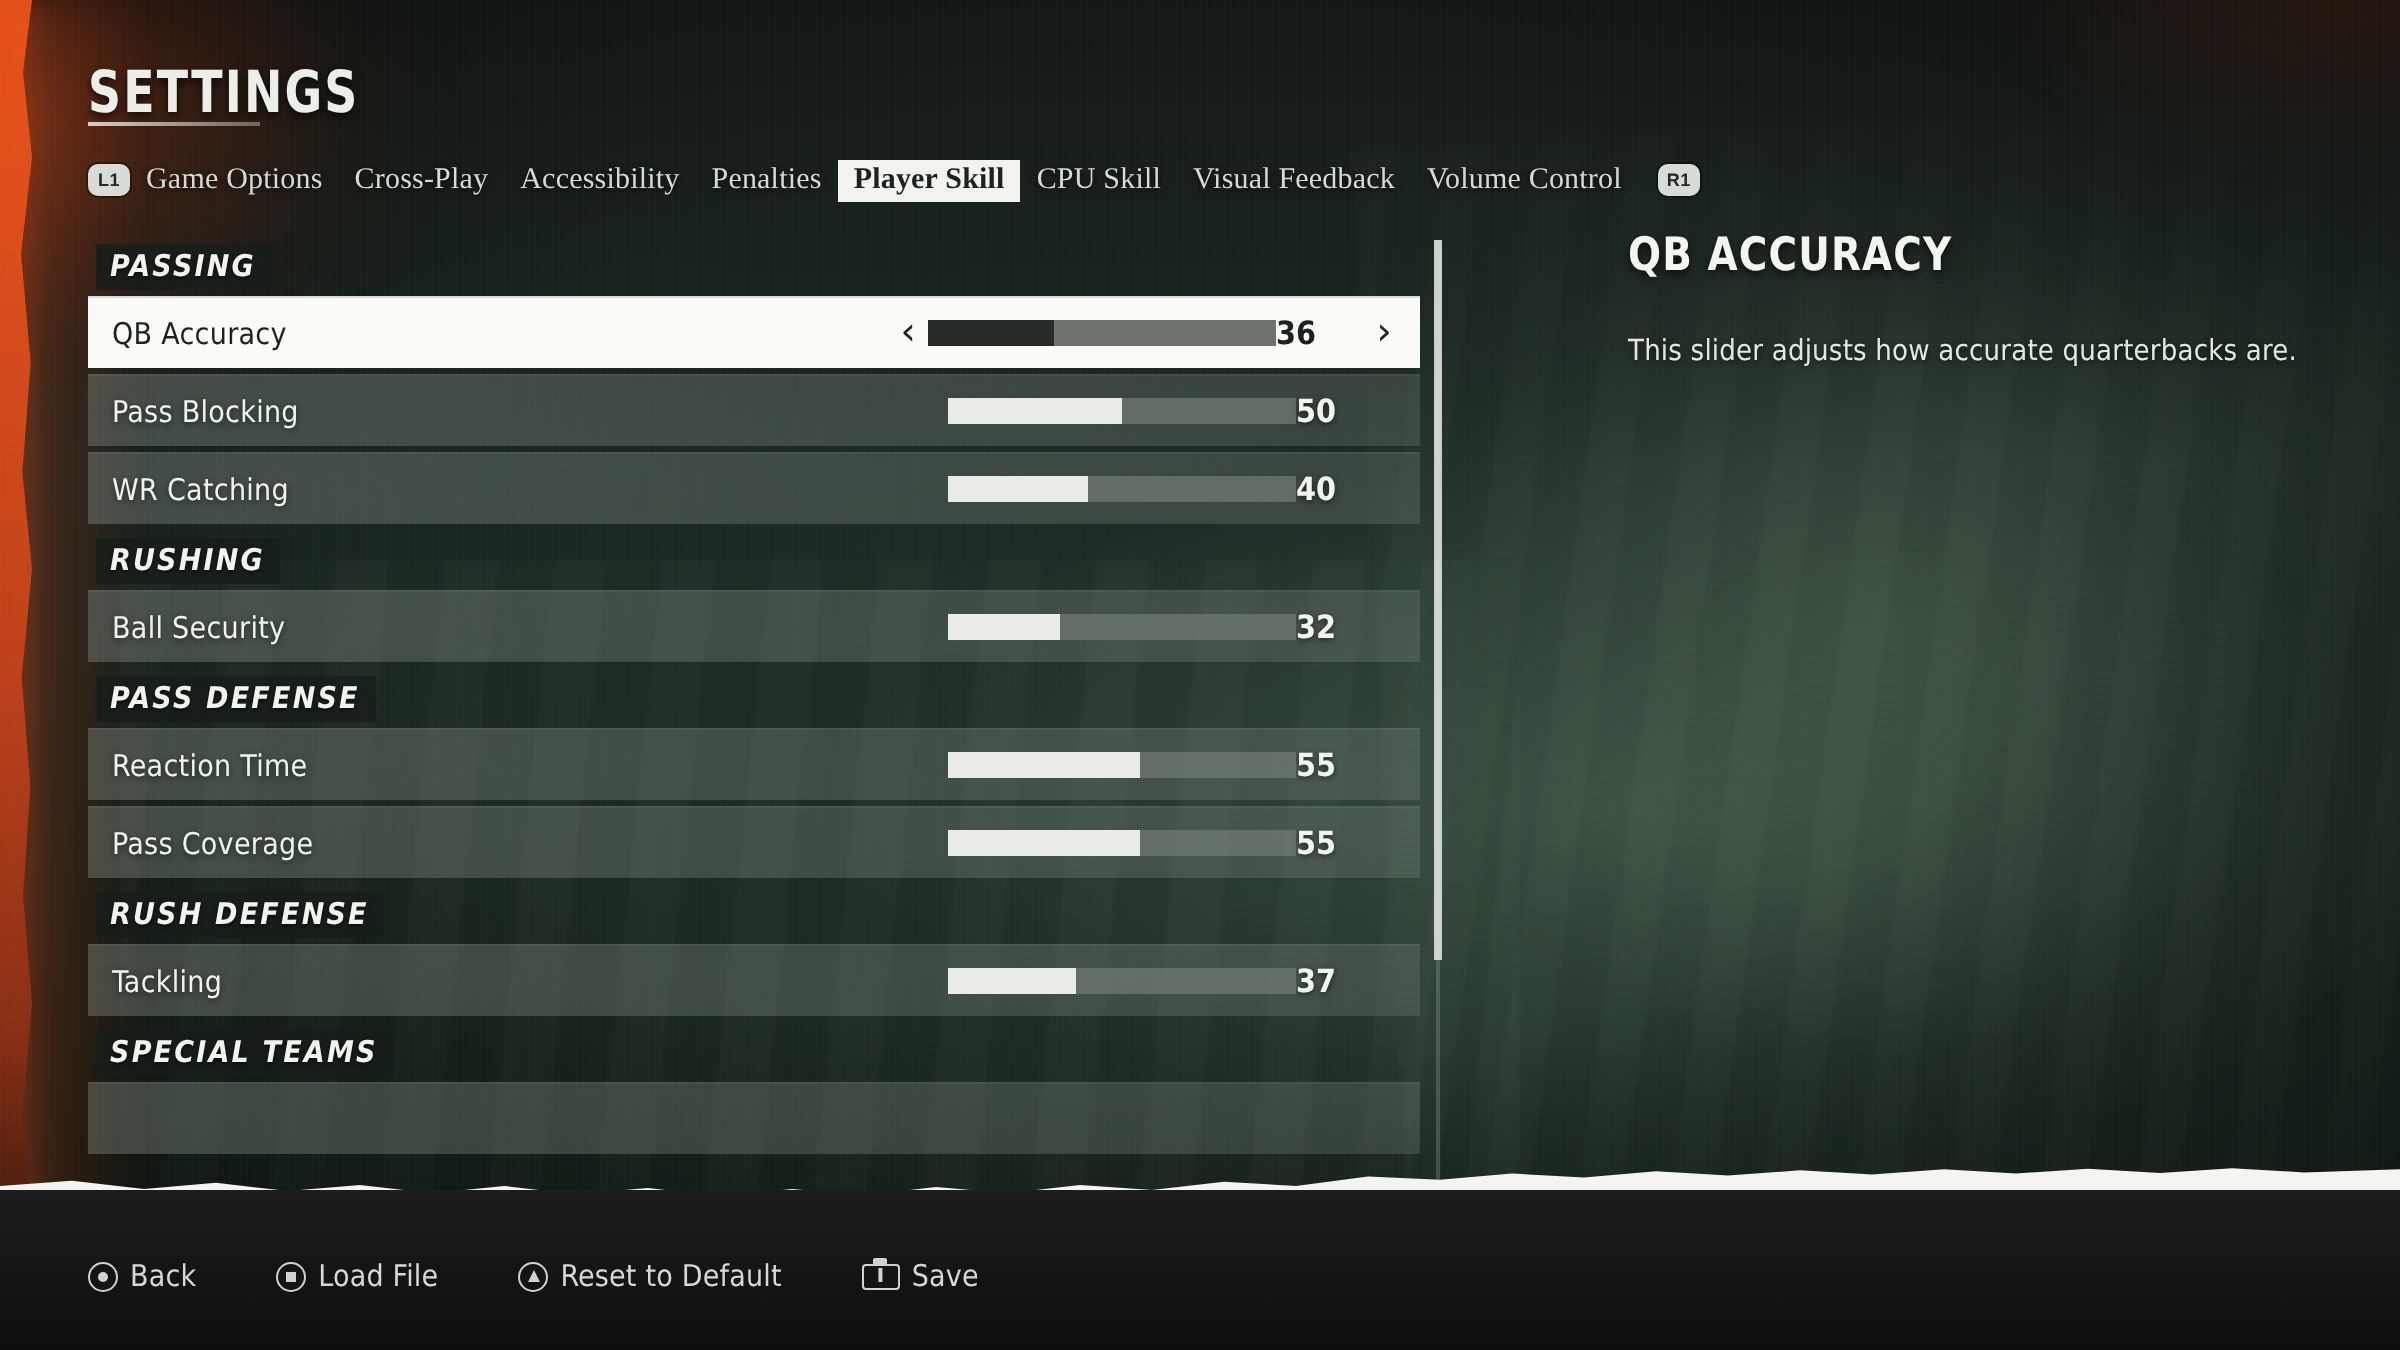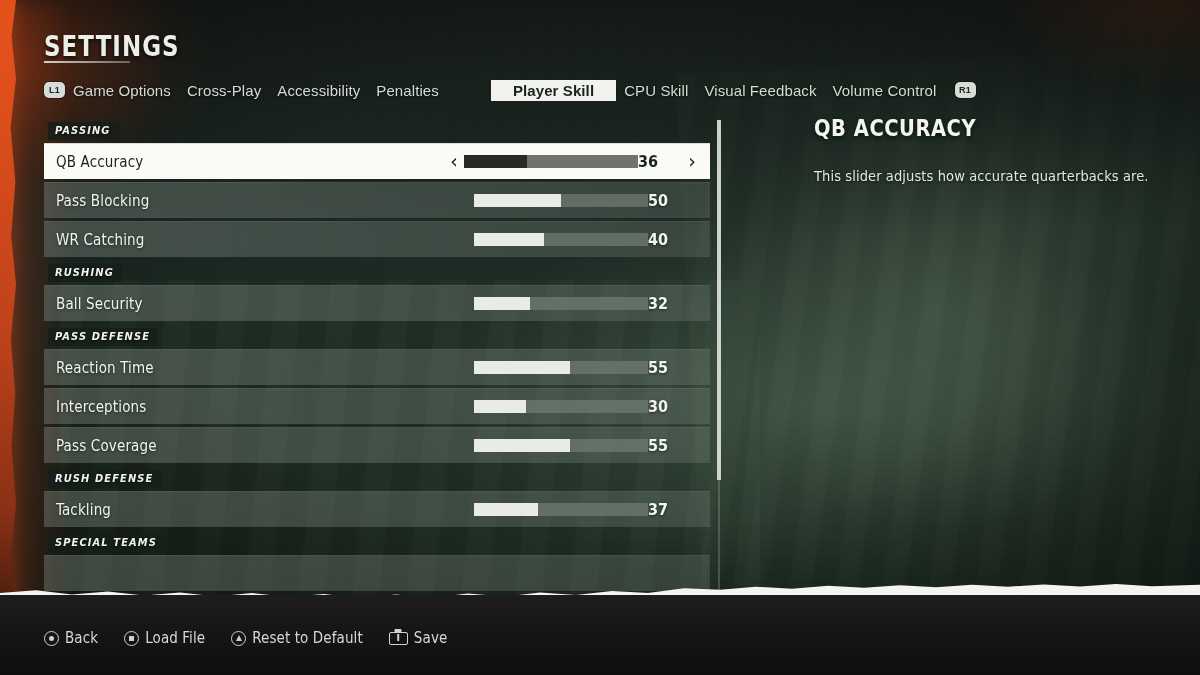--- a/index.html
+++ b/index.html
@@ -122,50 +122,49 @@
     background: #d8dcd6;
     color: #20282a;
     font-size: 9px; font-weight: 700; letter-spacing: .3px;
     font-family: "Liberation Sans", sans-serif;
     box-shadow: 0 0 0 1px rgba(0,0,0,.35);
   }
   .tab {
     font-size: 15px;
     color: #d5dbd4;
     padding: 2px 8px;
-    font-family: Liberation Sans, sans-serif;
+    font-family: Liberation Serif, serif;
     letter-spacing: .1px;
     text-shadow: 0 1px 3px rgba(0,0,0,.75);
     white-space: nowrap;
   }
   .tab:first-of-type { margin-left: 8px; }
   .tab.active {
     background: #f2f3ef;
     color: #1a2320;
     font-weight: 700;
     text-shadow: none;
-    padding: 2px 22px;
-    margin-left: 44px;
+    padding: 2px 8px;
   }
 
   
   .list {
     position: absolute;
     left: 44px; top: 118px;
     width: 666px;
     height: 478px;
     overflow: hidden;
   }
   .section-head {
     display: inline-block;
     margin: 4px 0 3px 4px;
     padding: 2px 8px 3px 7px;
     background: rgba(22,30,26,0.80);
     color: #f2f3ee;
-    font-size: 11px;
+    font-size: 15px;
     font-weight: 700;
     letter-spacing: 1.1px;
     font-style: italic;
     font-family: "DejaVu Sans Condensed", "Liberation Sans Narrow", "Liberation Sans", sans-serif;
     text-shadow: 0 1px 2px rgba(0,0,0,.6);
   }
   .row {
     position: relative;
     height: 36px;
     margin-bottom: 3px;
@@ -275,21 +274,21 @@
       96% 20%, 100% 14%,
       100% 100%, 0 100%);
     filter: drop-shadow(0 -2px 3px rgba(0,0,0,.35));
   }
   .footer {
     position: absolute; left: 0; bottom: 0; width: 1200px; height: 80px;
     background: linear-gradient(180deg, #1c1d1c 0%, #131413 55%, #0d0e0d 100%);
   }
   .footbar {
     position: absolute; left: 44px; bottom: 28px;
-    display: flex; align-items: center; gap: 26px;
+    display: flex; align-items: center; gap: 40px;
   }
   .footitem {
     display: flex; align-items: center; gap: 6px;
     font-size: 15px;
     color: #d6d9d3;
     font-family: "DejaVu Sans Condensed", "Liberation Sans Narrow", "Liberation Sans", sans-serif;
     letter-spacing: .1px;
     white-space: nowrap;
   }
   .ps-btn {
@@ -381,27 +380,20 @@
           <div class="fill" style="width: 32%;"></div>
         </div>
         <span class="value">32</span>
       </div><div class="section-head">PASS DEFENSE</div><div class="row">
         <span class="label">Reaction Time</span>
         <span class="spacer"></span>
         <div class="slider">
           <div class="fill" style="width: 55%;"></div>
         </div>
         <span class="value">55</span>
-      </div><div class="row">
-        <span class="label">Interceptions</span>
-        <span class="spacer"></span>
-        <div class="slider">
-          <div class="fill" style="width: 30%;"></div>
-        </div>
-        <span class="value">30</span>
       </div><div class="row">
         <span class="label">Pass Coverage</span>
         <span class="spacer"></span>
         <div class="slider">
           <div class="fill" style="width: 55%;"></div>
         </div>
         <span class="value">55</span>
       </div><div class="section-head">RUSH DEFENSE</div><div class="row">
         <span class="label">Tackling</span>
         <span class="spacer"></span>

